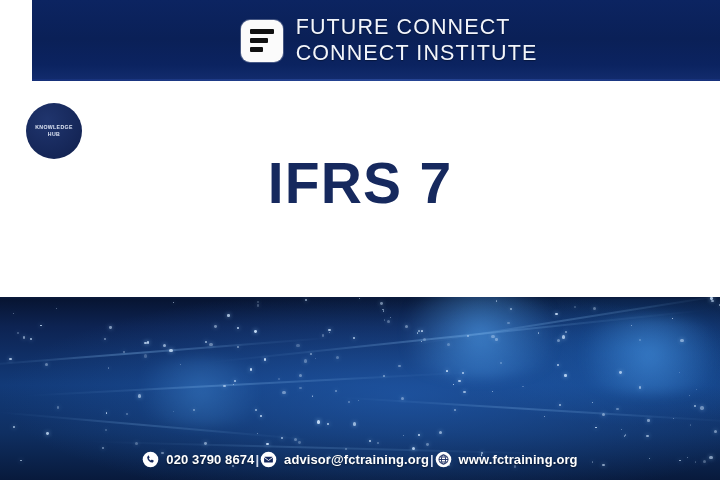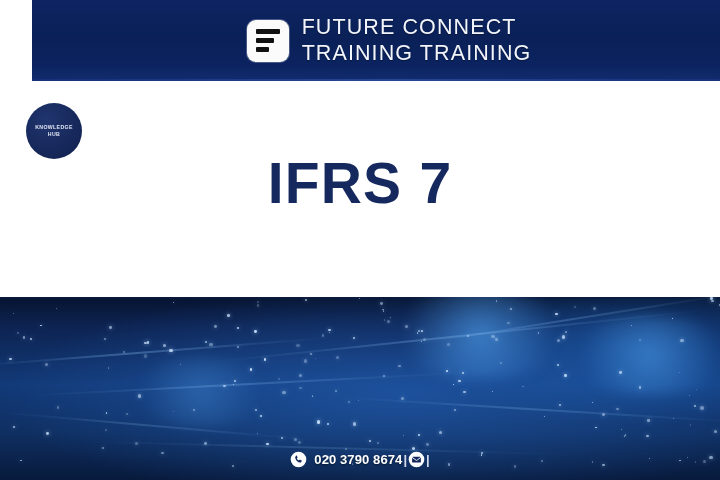--- a/index.html
+++ b/index.html
@@ -252,21 +252,21 @@
 
   <div id="header-band">
     <div class="brand-lockup">
       <div class="logo-mark">
         <span class="logo-bar b1"></span>
         <span class="logo-bar b2"></span>
         <span class="logo-bar b3"></span>
       </div>
       <div class="brand-text">
         <span class="brand-line1">FUTURE CONNECT</span>
-        <span class="brand-line2">TRAINING TRAINING</span>
+        <span class="brand-line2">CONNECT INSTITUTE</span>
       </div>
     </div>
   </div>
 
   <div id="white-panel">
 
     <div id="knowledge-badge">
       <span class="badge-line">KNOWLEDGE</span>
       <span class="badge-line">HUB</span>
     </div>
@@ -471,19 +471,33 @@
     </div>
 
     <span class="sep">|</span>
 
     <div class="contact-item">
       <svg class="cicon" viewBox="0 0 24 24">
         <circle cx="12" cy="12" r="11" fill="#ffffff"></circle>
         <rect x="5.8" y="8.2" width="12.4" height="8.2" rx="1.3" fill="#14275c"></rect>
         <path d="M6.2 9.2l5.8 4.2 5.8-4.2" fill="none" stroke="#ffffff" stroke-width="1.3" stroke-linecap="round" stroke-linejoin="round"></path>
       </svg>
+      <span class="contact-text">advisor@fctraining.org</span>
     </div>
 
     <span class="sep">|</span>
 
+    <div class="contact-item">
+      <svg class="cicon" viewBox="0 0 24 24">
+        <circle cx="12" cy="12" r="11" fill="#ffffff"></circle>
+        <g fill="none" stroke="#14275c" stroke-width="1.25">
+          <circle cx="12" cy="12" r="6.4"></circle>
+          <ellipse cx="12" cy="12" rx="2.9" ry="6.4"></ellipse>
+          <line x1="5.6" y1="12" x2="18.4" y2="12"></line>
+          <line x1="6.6" y1="8.5" x2="17.4" y2="8.5"></line>
+          <line x1="6.6" y1="15.5" x2="17.4" y2="15.5"></line>
+        </g>
+      </svg>
+      <span class="contact-text">www.fctraining.org</span>
+    </div>
 
   </div>
 </div>
 
 </body></html>

